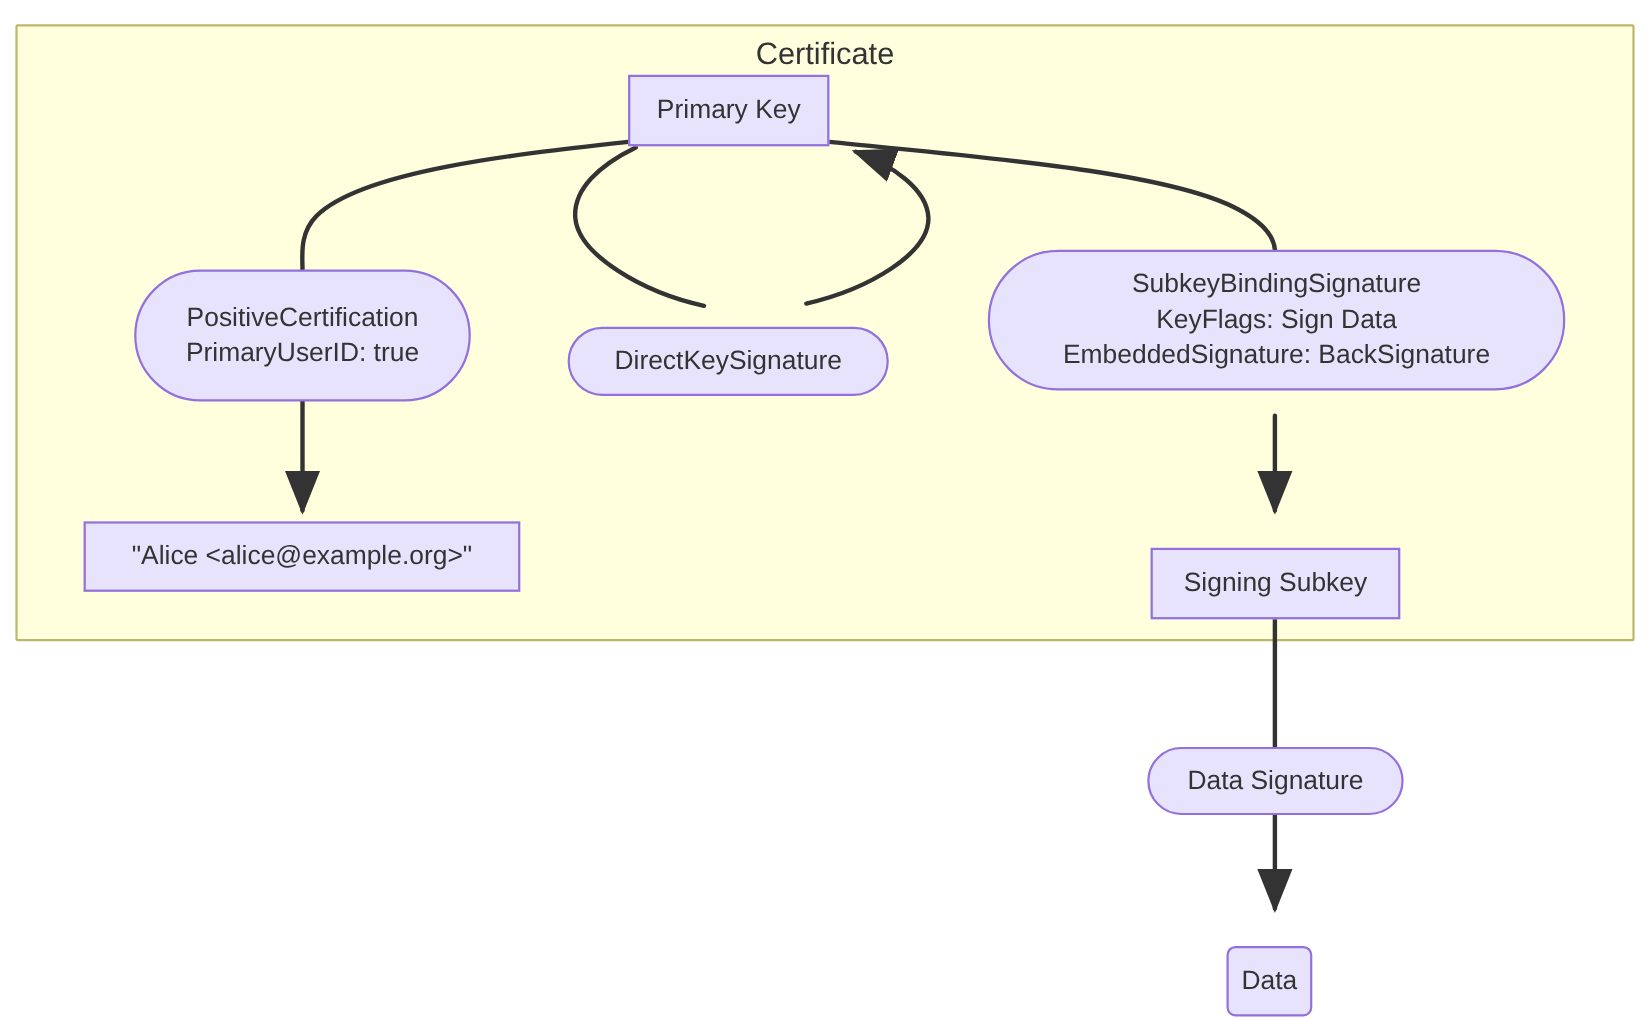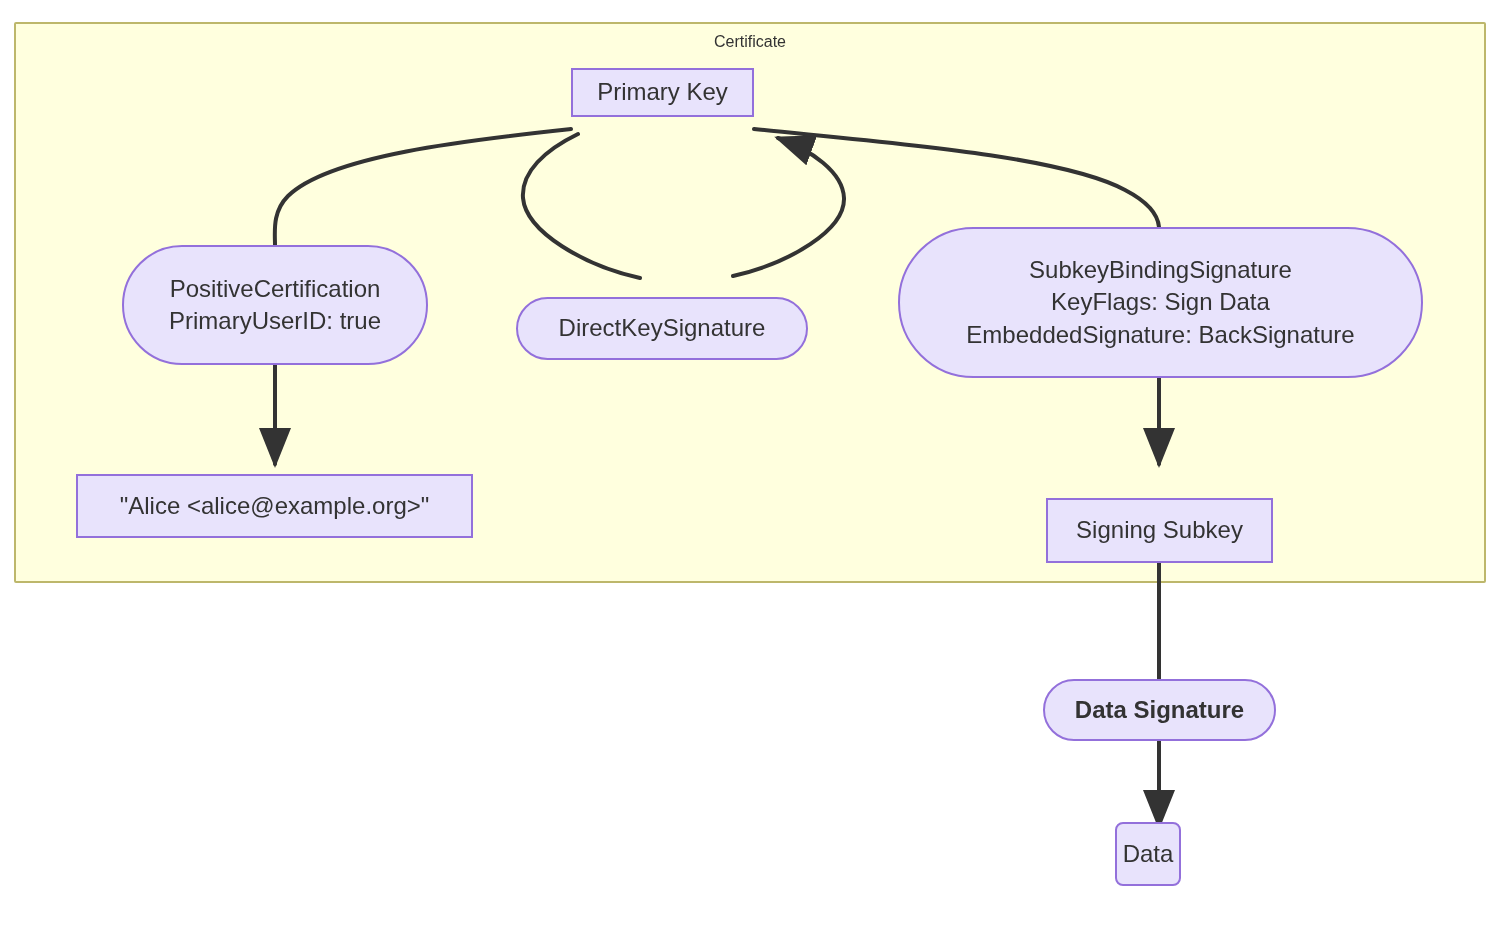--- a/index.html
+++ b/index.html
@@ -36,21 +36,21 @@
     background: #ffffde;
     border: 2px solid #bdb76b;
     border-radius: 2px;
   }
   .subgraph-title {
     position: absolute;
     top: 8px;
     left: 0;
     width: 100%;
     text-align: center;
-    font-size: 16px;
+    font-size: 28px;
     color: #333333;
     line-height: 1.2;
     white-space: nowrap;
   }
 
   
   .node {
     position: absolute;
     box-sizing: border-box;
     background: #e8e3fc;
@@ -99,48 +99,48 @@
 
     <path d="M 275,365 L 275,464" fill="none" stroke="#333333" stroke-width="4" stroke-linecap="round" marker-end="url(#arrowhead)"></path>
 
     <path d="M 1159,378 L 1159,464" fill="none" stroke="#333333" stroke-width="4" stroke-linecap="round" marker-end="url(#arrowhead)"></path>
 
     <path d="M 1159,539 L 1159,679" fill="none" stroke="#333333" stroke-width="4" stroke-linecap="round"></path>
 
     <path d="M 1159,741 L 1159,826" fill="none" stroke="#333333" stroke-width="4" stroke-linecap="round" marker-end="url(#arrowhead)"></path>
   </svg>
 
-  <div class="node rect" id="node-primary-key" style="left: 571px; top: 68px; width: 183px; height: 49px;">
+  <div class="node rect" id="node-primary-key" style="left: 571px; top: 68px; width: 183px; height: 65px;">
     <span class="node-label">Primary Key</span>
   </div>
 
   <div class="node stadium" id="node-positive-certification" style="left: 122px; top: 245px; width: 306px; height: 120px;">
     <span class="node-label">PositiveCertification
 PrimaryUserID: true</span>
   </div>
 
   <div class="node stadium" id="node-direct-key-signature" style="left: 516px; top: 274px; width: 292px; height: 63px; margin-top: 23px;">
     <span class="node-label">DirectKeySignature</span>
   </div>
 
-  <div class="node stadium" id="node-subkey-binding-signature" style="left: 898px; top: 227px; width: 525px; height: 151px;">
+  <div class="node stadium" id="node-subkey-binding-signature" style="left: 898px; top: 227px; width: 525px; height: 128px;">
     <span class="node-label">SubkeyBindingSignature
 KeyFlags: Sign Data
 EmbeddedSignature: BackSignature</span>
   </div>
 
   <div class="node rect" id="node-alice-userid" style="left: 76px; top: 474px; width: 397px; height: 64px;">
     <span class="node-label">"Alice &lt;alice@example.org&gt;"</span>
   </div>
 
   <div class="node rect" id="node-signing-subkey" style="left: 1046px; top: 474px; width: 227px; height: 65px; margin-top: 24px;">
     <span class="node-label">Signing Subkey</span>
   </div>
 
-  <div class="node stadium" id="node-data-signature" style="left: 1043px; top: 679px; width: 233px; height: 62px; font-weight: bold;">
+  <div class="node stadium" id="node-data-signature" style="left: 1043px; top: 679px; width: 233px; height: 62px;">
     <span class="node-label">Data Signature</span>
   </div>
 
-  <div class="node round" id="node-data" style="left: 1115px; top: 822px; width: 66px; height: 64px;">
+  <div class="node round" id="node-data" style="left: 1115px; top: 860px; width: 78px; height: 64px;">
     <span class="node-label">Data</span>
   </div>
 
 </div>
 
 </body></html>

